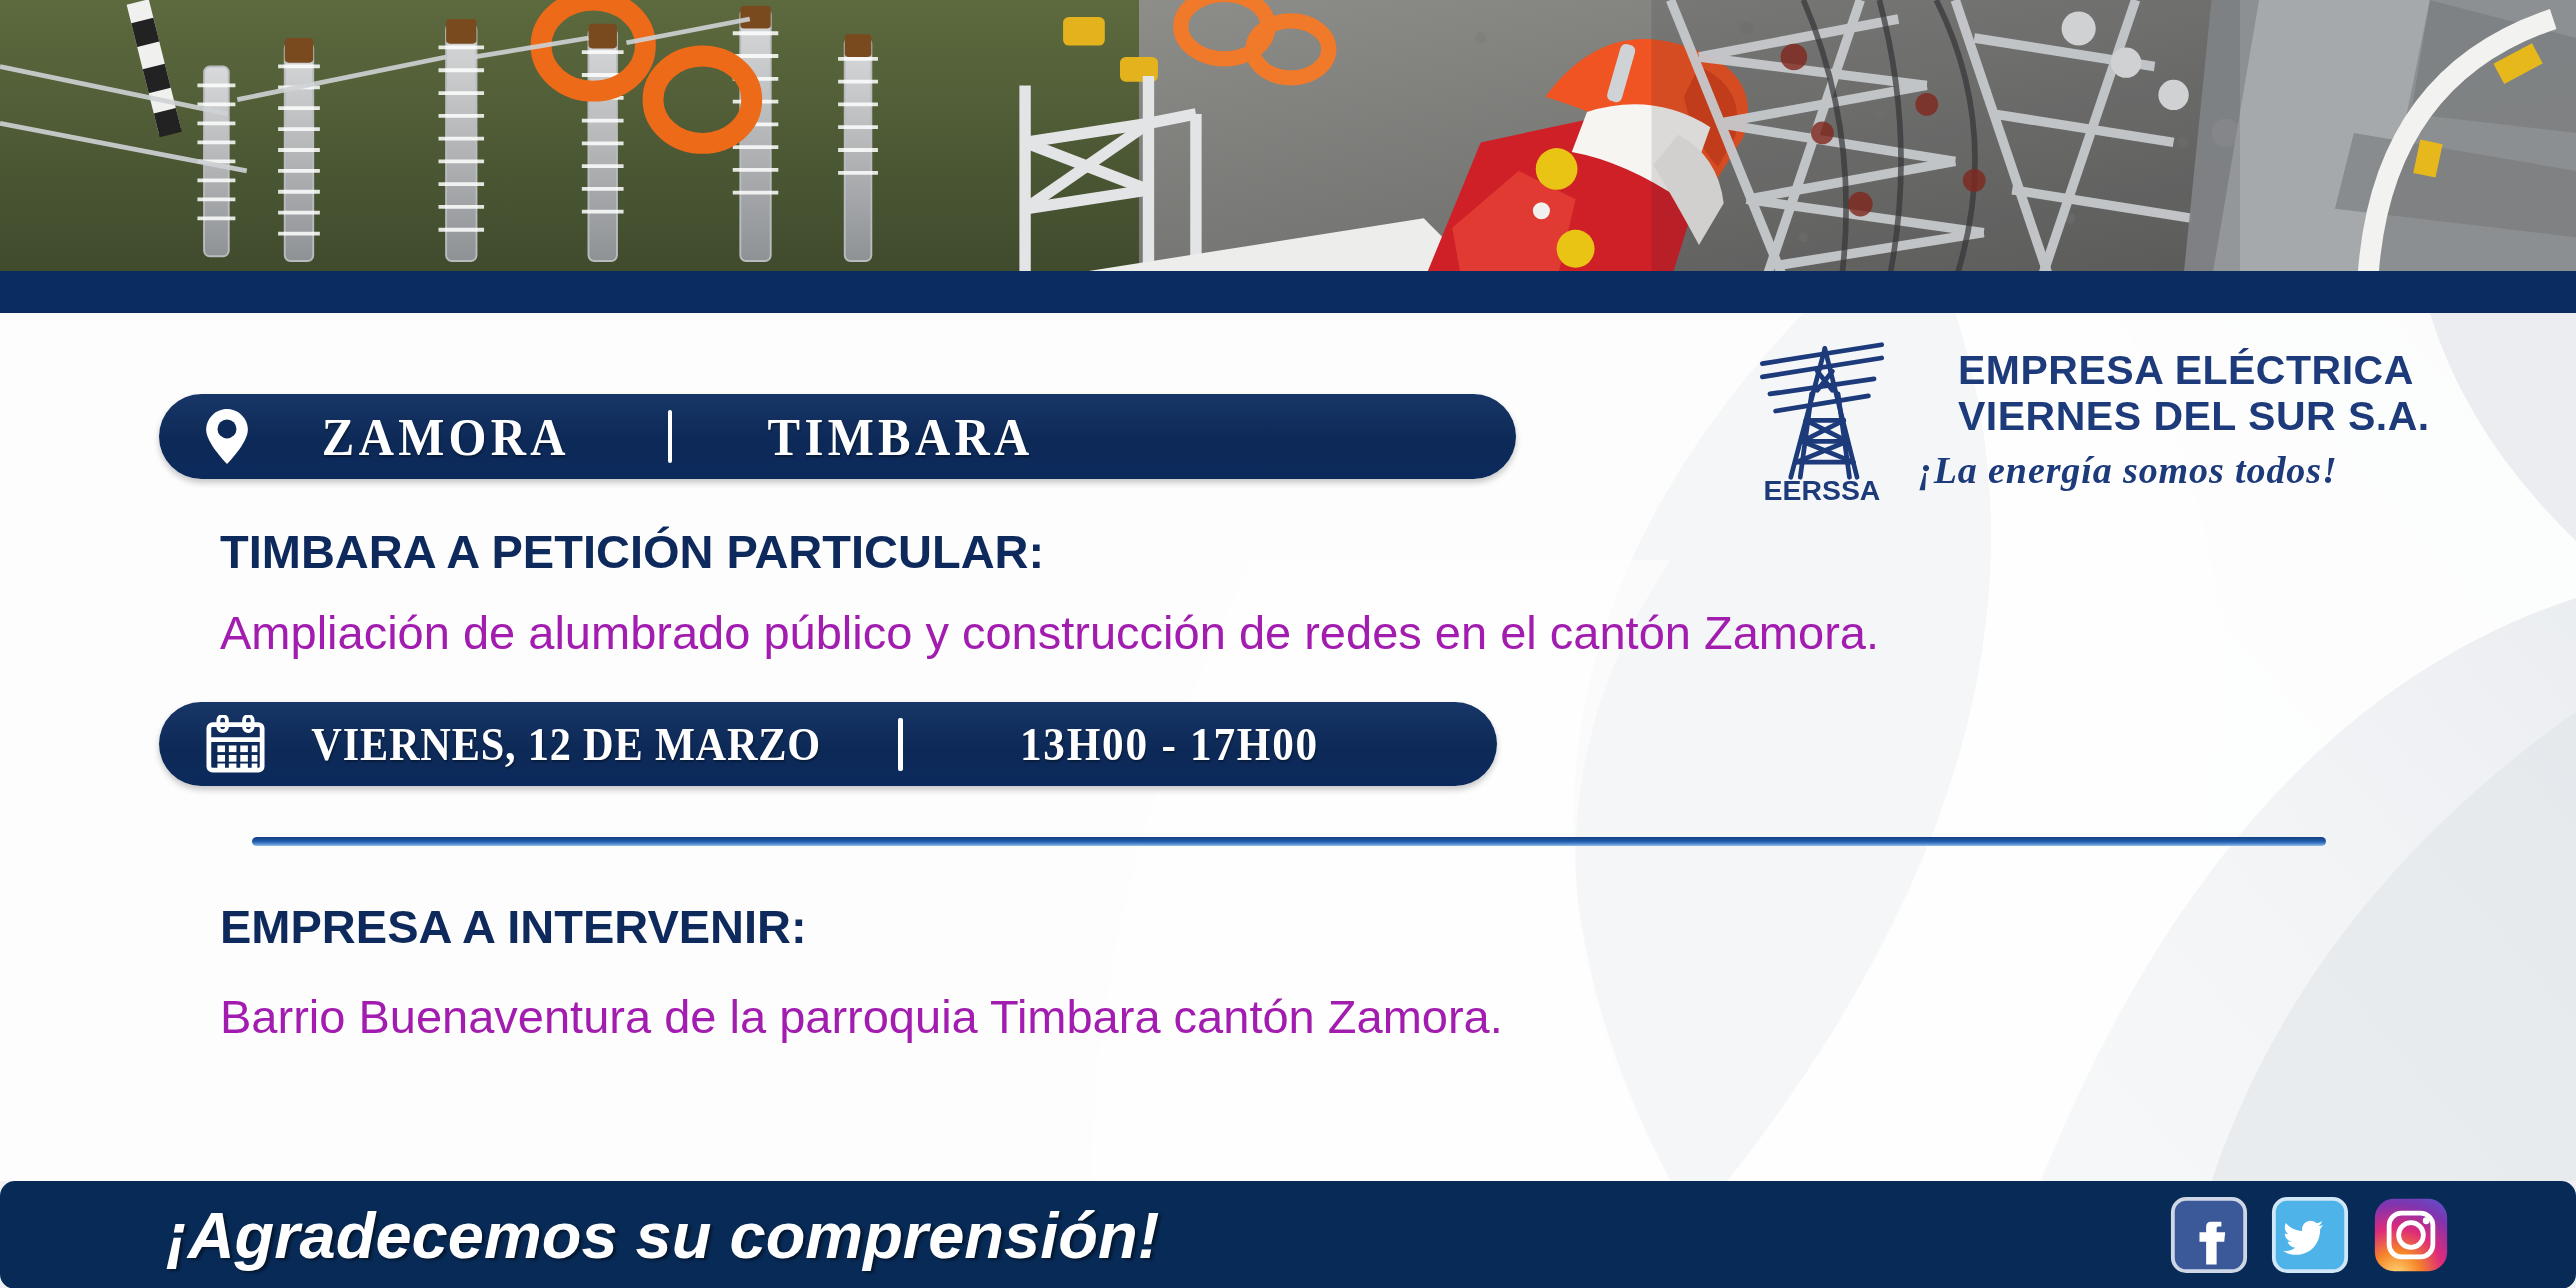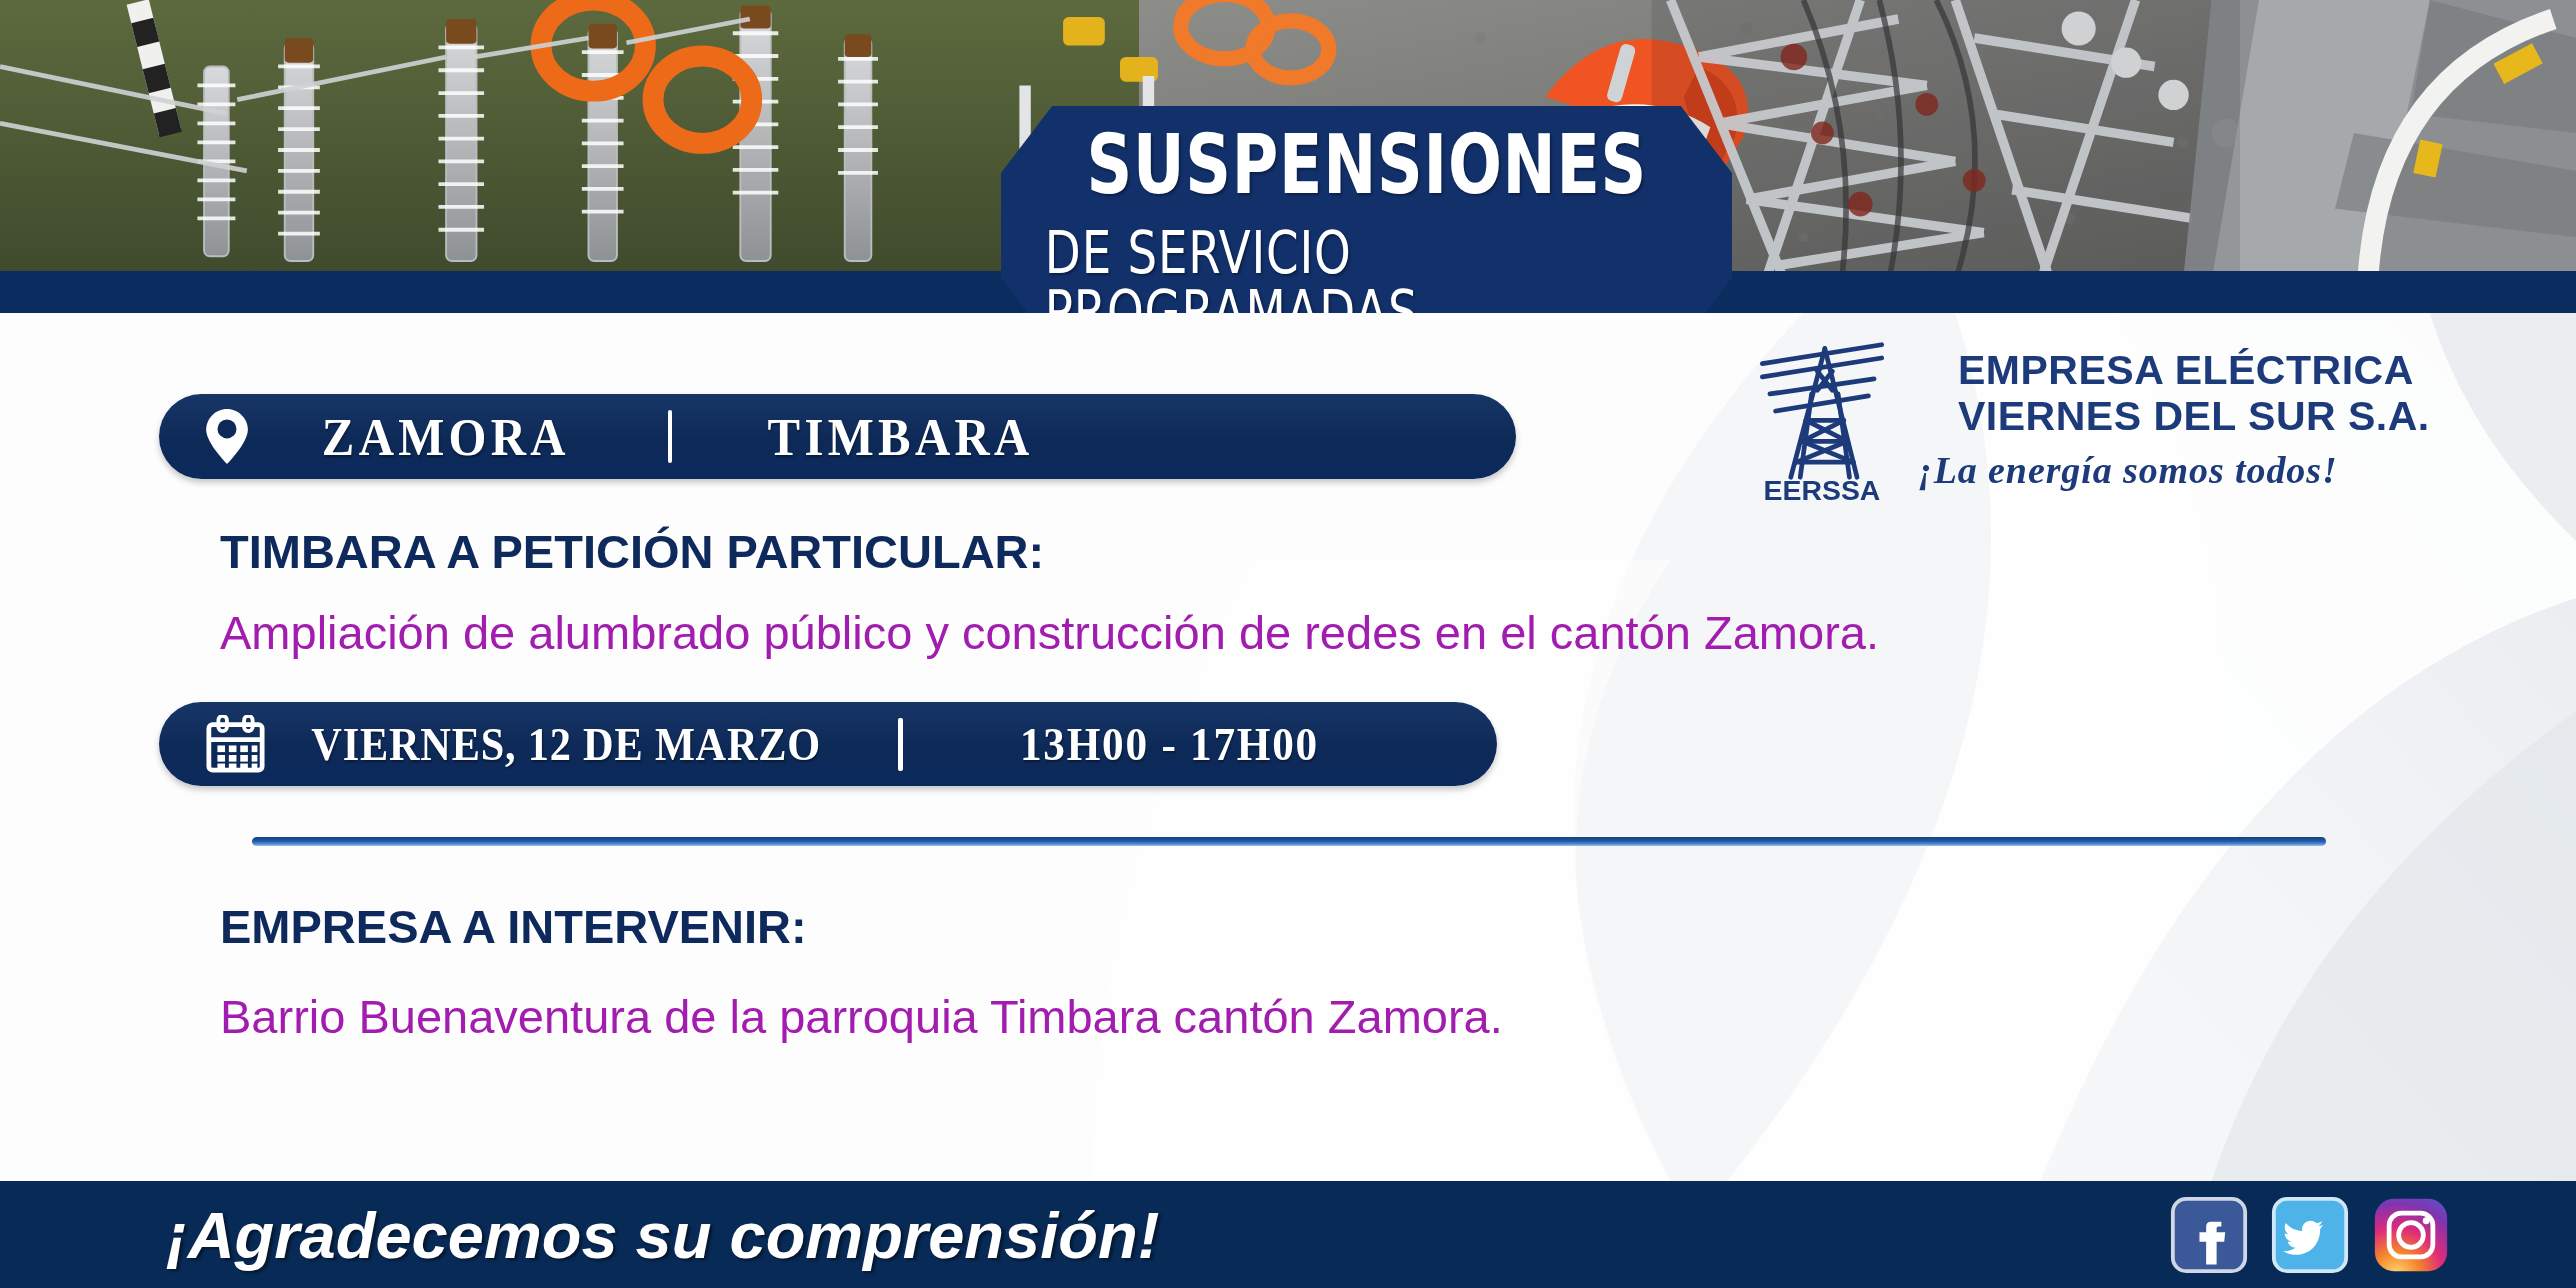--- a/index.html
+++ b/index.html
@@ -180,21 +180,21 @@
     color: #1d3a7a;
     letter-spacing: 0.9px;
     white-space: nowrap;
   }
 
   
   .footer {
     position: absolute; left: 0; top: 1181px;
     width: 2576px; height: 108px;
     background: #082a56;
-    display: flex; align-items: center;
+    display: flex; align-items: center; border-radius: 15px;
   }
   .footer-msg {
     position: absolute; left: 166px; top: 50%;
     transform: translateY(-50%);
     font-family: "Liberation Sans", sans-serif;
     font-style: italic;
     font-weight: 700;
     font-size: 65px;
     color: #ffffff;
     letter-spacing: 0px;
@@ -443,24 +443,20 @@
       <path d="M2690 20 q-180 60 -195 270" stroke="#f2f2f0" stroke-width="22" fill="none"></path>
       <rect x="2630" y="55" width="46" height="24" fill="#e6b81c" transform="rotate(-28 2653 67)"></rect>
       <rect x="2540" y="155" width="36" height="24" fill="#e6b81c" transform="rotate(-78 2558 167)"></rect>
 
       <rect x="1740" y="0" width="620" height="296" fill="#1b1b1e" opacity=".12"></rect>
     </svg>
   </div>
 
   <div class="header-strip"></div>
 
-  <div class="title-banner">
-    <div class="title-main">SUSPENSIONES</div>
-    <div class="title-sub">DE SERVICIO PROGRAMADAS</div>
-  </div>
 
   <div class="body-bg">
     <svg viewBox="0 0 2714 914" preserveAspectRatio="none">
       <defs>
         <linearGradient id="sw1" x1="0" y1="0" x2="1" y2="1">
           <stop offset="0%" stop-color="#ffffff" stop-opacity="1"></stop>
           <stop offset="100%" stop-color="#e9ecef" stop-opacity="1"></stop>
         </linearGradient>
         <linearGradient id="sw2" x1="1" y1="0" x2="0" y2="1">
           <stop offset="0%" stop-color="#dfe3e8" stop-opacity=".9"></stop>

